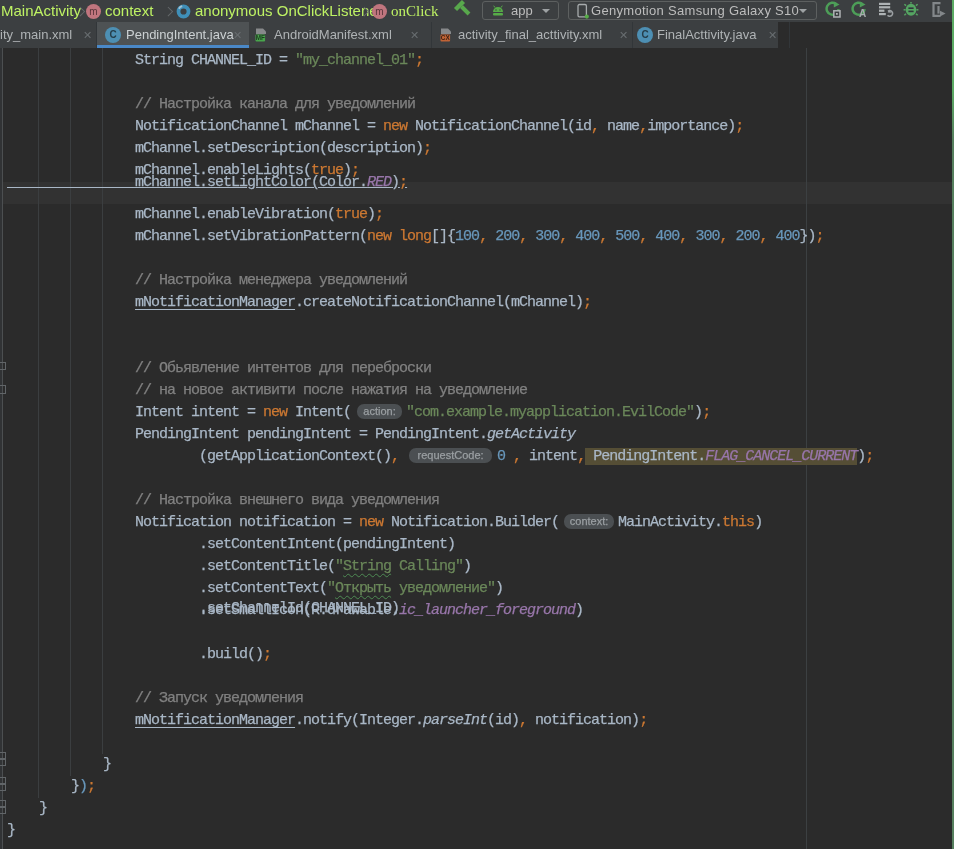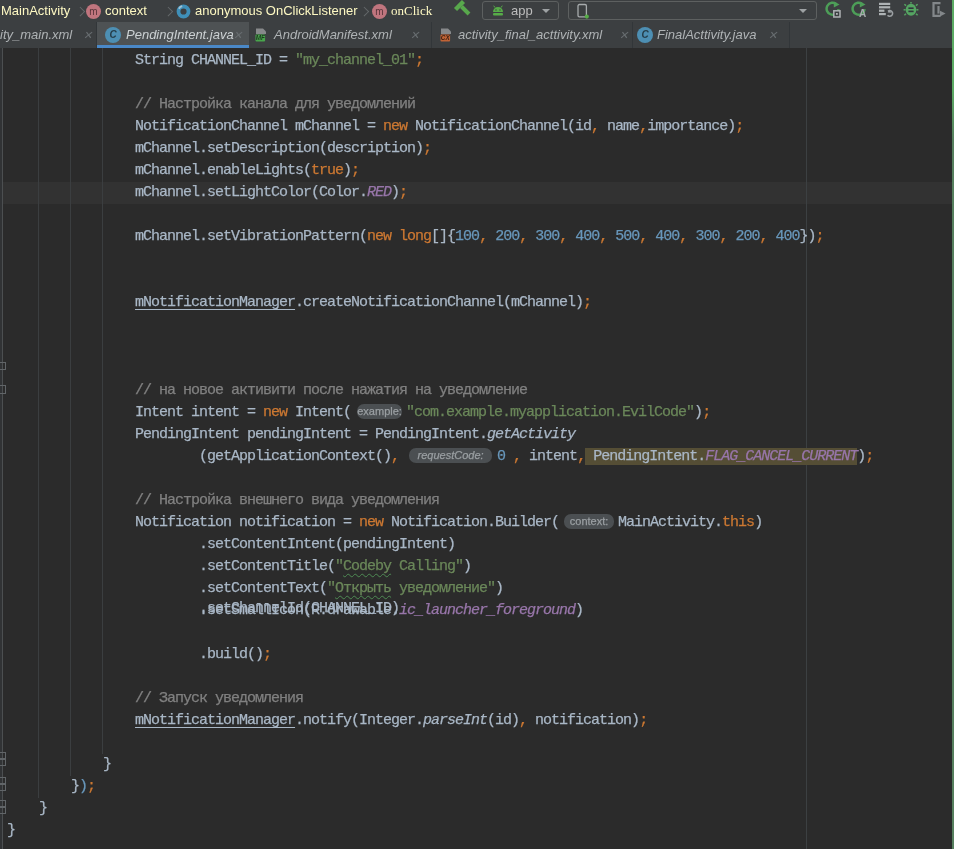--- a/index.html
+++ b/index.html
@@ -2,31 +2,31 @@
 <html><head>
 <meta charset="utf-8">
 <style>
 * { margin:0; padding:0; box-sizing:border-box; }
 html,body { width:954px; height:849px; overflow:hidden; background:#2b2b2b; }
 body { position:relative; font-family:"Liberation Sans", sans-serif; }
 .abs { position:absolute; }
 
 
 #toolbar { left:0; top:0; width:954px; height:22px; background:#3c3f41; }
-.bc { top:0; height:22px; line-height:22px; font-size:13px; color:#fef9c3; white-space:nowrap; }
+.bc { top:0; height:22px; line-height:22px; font-size:15px; color:#bef264; white-space:nowrap; }
 .chev { top:7.5px; width:6.5px; height:6.5px; border-top:1.4px solid #64686a; border-right:1.4px solid #64686a; transform:rotate(45deg); }
 .mico { width:15px; height:15px; top:4px; border-radius:50%; background:#c0757e; color:#5a353c; font-size:10px; text-align:center; line-height:15px; }
 
 
 .combo { top:1px; height:19px; border:1px solid #5d6060; border-radius:3px; }
 .cbtxt { top:1px; height:19px; line-height:19px; font-size:13px; color:#bdbdbd; white-space:nowrap; }
 .darr { width:0; height:0; border-left:4px solid transparent; border-right:4px solid transparent; border-top:4px solid #9ea2a4; top:9px; }
 
 
-#tabbar { left:0; top:22px; width:954px; height:26px; background:#3c3f41;font-style:italic; }
+#tabbar { left:0; top:22px; width:778px; height:26px; background:#3c3f41; }
 .tabtxt { top:0; height:26px; line-height:26px; font-size:13px; color:#afb3b5; white-space:nowrap; }
 .tabx { top:8px; width:11px; height:11px; font-size:11px; line-height:10px; color:#686d70; text-align:center; }
 #activetab { left:97px; top:0; width:152px; height:26px; background:#4e5254; }
 #tabunderline { left:97px; top:23px; width:152px; height:3px; background:#4a88c7; }
 .cico { width:16px; height:16px; top:5px; border-radius:50%; background:#4d8fb3; color:#253d49; font-size:10px; font-weight:bold; text-align:center; line-height:16px; }
 
 
 #editor { left:0; top:48px; width:954px; height:801px; background:#2b2b2b; }
 #gutter { left:0; top:0; width:2px; height:801px; background:#313335; }
 #gutline { left:2px; top:0; width:1px; height:801px; background:#4c4f51; }
@@ -82,20 +82,21 @@
     <rect x="3" y="10" width="10" height="2.6" rx="1" fill="#57ad48"></rect>
   </svg>
   <div class="abs cbtxt" style="left:511px;">app</div>
   <div class="abs darr" style="left:542px;"></div>
 
   <div class="abs combo" style="left:568px;width:249px;"></div>
   <svg class="abs" style="left:575px;top:3px;" width="14" height="16" viewBox="0 0 14 16">
     <rect x="3" y="1.5" width="8.4" height="12.4" rx="1.4" fill="none" stroke="#a7abad" stroke-width="1.3"></rect>
     <circle cx="11.8" cy="13.6" r="2.1" fill="#57ad48"></circle>
   </svg>
+  <div class="abs cbtxt" style="left:591px;letter-spacing:0.3px;">Genymotion Samsung Galaxy S10</div>
   <div class="abs darr" style="left:799px;"></div>
 
   <svg class="abs" style="left:824px;top:1px;" width="18" height="18" viewBox="0 0 18 18">
     <path d="M12.6 3.2 A6 6 0 1 0 14.6 8.2" fill="none" stroke="#4d9e58" stroke-width="2.5"></path>
     <path d="M9.8 0.6 L15.6 3.5 L9.8 6.4 Z" fill="#4d9e58"></path>
     <rect x="9.8" y="9.8" width="6.2" height="6.2" fill="#3c3f41" stroke="#aeb2b4" stroke-width="1.5"></rect>
     <rect x="12" y="12" width="1.8" height="1.8" fill="#aeb2b4"></rect>
   </svg>
   <svg class="abs" style="left:850px;top:1px;" width="18" height="18" viewBox="0 0 18 18">
     <path d="M12.6 3.2 A6 6 0 1 0 14.6 8.2" fill="none" stroke="#4d9e58" stroke-width="2.5"></path>
@@ -180,31 +181,34 @@
   <div class="abs fold" style="left:-4px;top:729px;width:10px;height:14px;"></div>
   <div class="abs" style="left:-4px;top:735px;width:10px;height:1.5px;background:#616568;"></div>
   <div class="abs fold" style="left:-4px;top:752px;width:10px;height:14px;"></div>
   <div class="abs" style="left:-4px;top:758px;width:10px;height:1.5px;background:#616568;"></div>
 
   <div class="ln" style="top:2px;">                String CHANNEL_ID = <span class="s">"my_channel_01"</span><span class="k">;</span></div>
   <div class="ln" style="top:46px;"><span class="c">                // Настройка канала для уведомлений</span></div>
   <div class="ln" style="top:68px;">                NotificationChannel mChannel = <span class="k">new</span> NotificationChannel(id<span class="k">,</span> name<span class="k">,</span>importance)<span class="k">;</span></div>
   <div class="ln" style="top:90px;">                mChannel.setDescription(description)<span class="k">;</span></div>
   <div class="ln" style="top:112px;">                mChannel.enableLights(<span class="k">true</span>)<span class="k">;</span></div>
-  <div class="ln" style="top:134px;">                mChannel.setLightColor(Color.<span class="p">RED</span>)<span class="k">;</span></div>
+  <div class="ln" style="top:124px;text-decoration:underline;">                mChannel.setLightColor(Color.<span class="p">RED</span>)<span class="k">;</span></div>
+  <div class="ln" style="top:156px;">                mChannel.enableVibration(<span class="k">true</span>)<span class="k">;</span></div>
   <div class="ln" style="top:178px;">                mChannel.setVibrationPattern(<span class="k">new</span> <span class="k">long</span>[]{<span class="n">100</span><span class="k">,</span> <span class="n">200</span><span class="k">,</span> <span class="n">300</span><span class="k">,</span> <span class="n">400</span><span class="k">,</span> <span class="n">500</span><span class="k">,</span> <span class="n">400</span><span class="k">,</span> <span class="n">300</span><span class="k">,</span> <span class="n">200</span><span class="k">,</span> <span class="n">400</span>})<span class="k">;</span></div>
+  <div class="ln" style="top:222px;"><span class="c">                // Настройка менеджера уведомлений</span></div>
   <div class="ln" style="top:244px;">                <span class="u">mNotificationManager</span>.createNotificationChannel(mChannel)<span class="k">;</span></div>
+  <div class="ln" style="top:310px;"><span class="c">                // Обьявление интентов для переброски</span></div>
   <div class="ln" style="top:332px;"><span class="c">                // на новое активити после нажатия на уведомление</span></div>
-  <div class="ln" style="top:354px;">                Intent intent = <span class="k">new</span> Intent(<span class="chip" style="width:45px;margin-left:6px;margin-right:4px;">example:</span><span class="s">"com.example.myapplication.EvilCode"</span>)<span class="k">;</span></div>
+  <div class="ln" style="top:354px;">                Intent intent = <span class="k">new</span> Intent(<span class="chip" style="width:45px;margin-left:6px;margin-right:4px;">action:</span><span class="s">"com.example.myapplication.EvilCode"</span>)<span class="k">;</span></div>
   <div class="ln" style="top:376px;">                PendingIntent pendingIntent = PendingIntent.<span class="i">getActivity</span></div>
-  <div class="ln" style="top:398px;">                        (getApplicationContext()<span class="k">,</span><span class="chip" style="width:83px;margin-left:10px;margin-right:5px;font-style:italic;">requestCode:</span><span class="n">0</span> <span class="k">,</span> intent<span class="k">,</span><span class="hl"> PendingIntent.<span class="p">FLAG_CANCEL_CURRENT</span></span>)<span class="k">;</span></div>
+  <div class="ln" style="top:398px;">                        (getApplicationContext()<span class="k">,</span><span class="chip" style="width:83px;margin-left:10px;margin-right:5px;">requestCode:</span><span class="n">0</span> <span class="k">,</span> intent<span class="k">,</span><span class="hl"> PendingIntent.<span class="p">FLAG_CANCEL_CURRENT</span></span>)<span class="k">;</span></div>
   <div class="ln" style="top:442px;"><span class="c">                // Настройка внешнего вида уведомления</span></div>
   <div class="ln" style="top:464px;">                Notification notification = <span class="k">new</span> Notification.Builder(<span class="chip" style="width:50px;margin-left:5px;margin-right:4px;">context:</span>MainActivity.<span class="k">this</span>)</div>
   <div class="ln" style="top:486px;">                        .setContentIntent(pendingIntent)</div>
-  <div class="ln" style="top:508px;">                        .setContentTitle(<span class="s">"<span class="w">Codeby</span> Calling"</span>)</div>
+  <div class="ln" style="top:508px;">                        .setContentTitle(<span class="s">"<span class="w">String</span> Calling"</span>)</div>
   <div class="ln" style="top:530px;">                        .setContentText(<span class="s">"<span class="w">Открыть</span> уведомление"</span>)</div>
   <div class="ln" style="top:552px;">                        .setSmallIcon(R.drawable.<span class="p">ic_launcher_foreground</span>)</div>
   <div class="ln" style="top:550px;">                        .setChannelId(CHANNEL_ID)</div>
   <div class="ln" style="top:596px;">                        .build()<span class="k">;</span></div>
   <div class="ln" style="top:640px;"><span class="c">                // Запуск уведомления</span></div>
   <div class="ln" style="top:662px;">                <span class="u">mNotificationManager</span>.notify(Integer.<span class="i">parseInt</span>(id)<span class="k">,</span> notification)<span class="k">;</span></div>
   <div class="ln" style="top:706px;">            }</div>
   <div class="ln" style="top:728px;">        }<span class="n">)</span><span class="k">;</span></div>
   <div class="ln" style="top:750px;">    }</div>
   <div class="ln" style="top:772px;">}</div>

